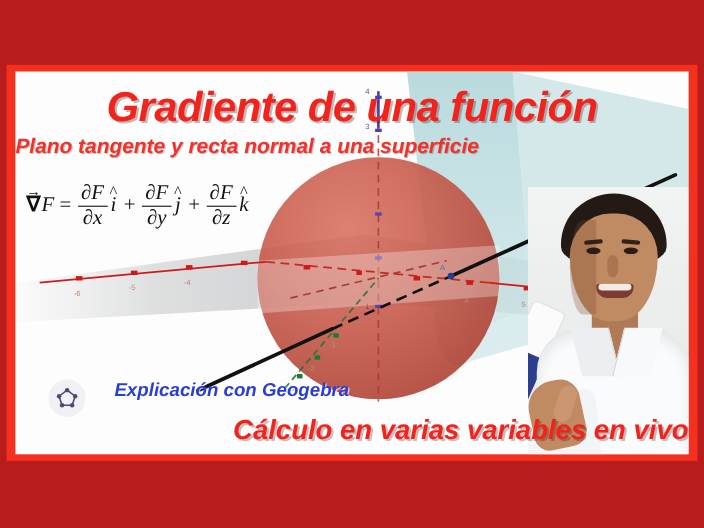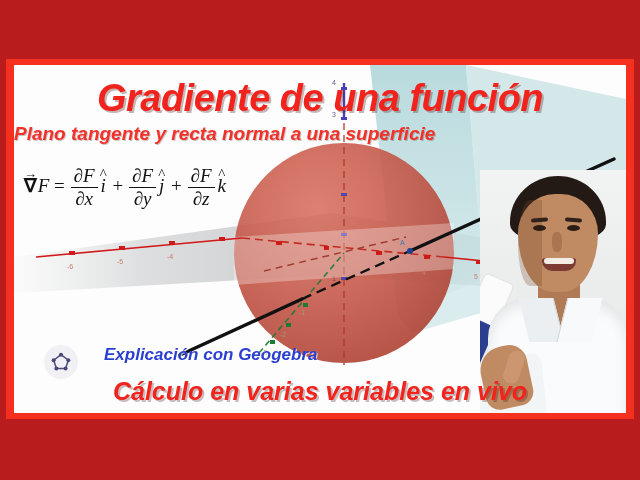--- a/index.html
+++ b/index.html
@@ -68,21 +68,21 @@
   .hatwrap{position:relative;display:inline-block;font-style:italic;padding:0 2px;}
   .hatwrap .hat{position:absolute;left:0;right:0;top:-9px;text-align:center;font-style:normal;font-size:15px;}
   .nabla{position:relative;display:inline-block;padding-right:1px;}
   .nabla .vec{position:absolute;left:0;right:1px;top:-8px;text-align:center;font-size:13px;}
 
   #gg-row{position:absolute;left:30px;top:280px;display:flex;align-items:flex-start;gap:26px;}
   #gg-logo{width:34px;height:34px;border-radius:50%;background:#f1f0f4;display:flex;align-items:center;justify-content:center;}
   #gg-text{font-size:17px;font-weight:bold;font-style:italic;color:#2a3fd0;
       text-shadow:1px 1px 0 rgba(255,255,255,.7);white-space:nowrap;}
 
-  #tagline{position:absolute;left:0;width:612px;top:312px;text-align:center;
+  #tagline{position:absolute;left:0;width:612px;top:312px;text-align:right;
       font-size:25px;font-weight:bold;font-style:italic;color:#f2221c;
       text-shadow:2px 2px 0 rgba(70,20,20,.28);white-space:nowrap;}
 
   .axlab{font-family:"Liberation Sans",sans-serif;font-size:7px;}
 </style>
 </head>
 <body>
 
 <div id="thumb">
 

